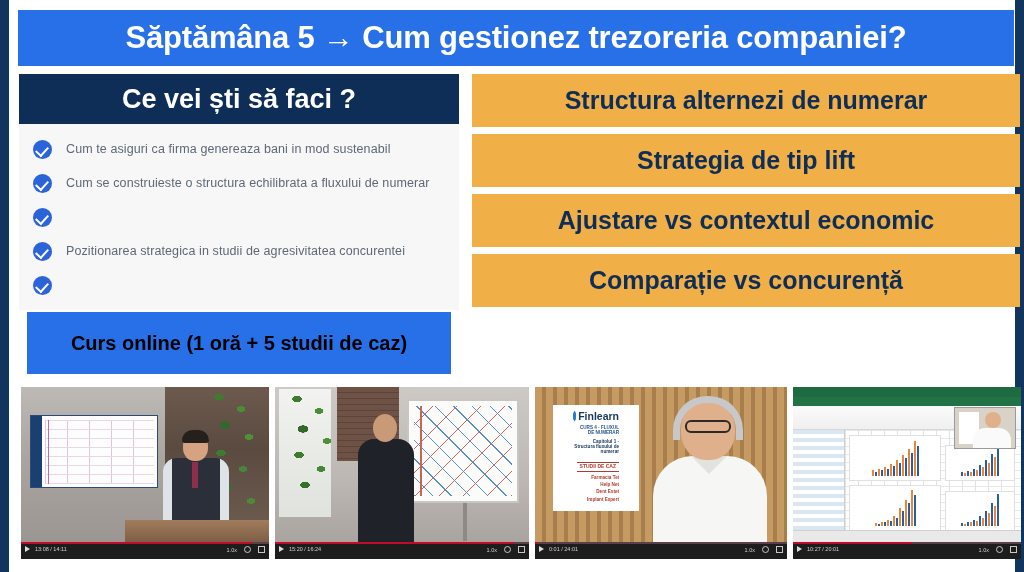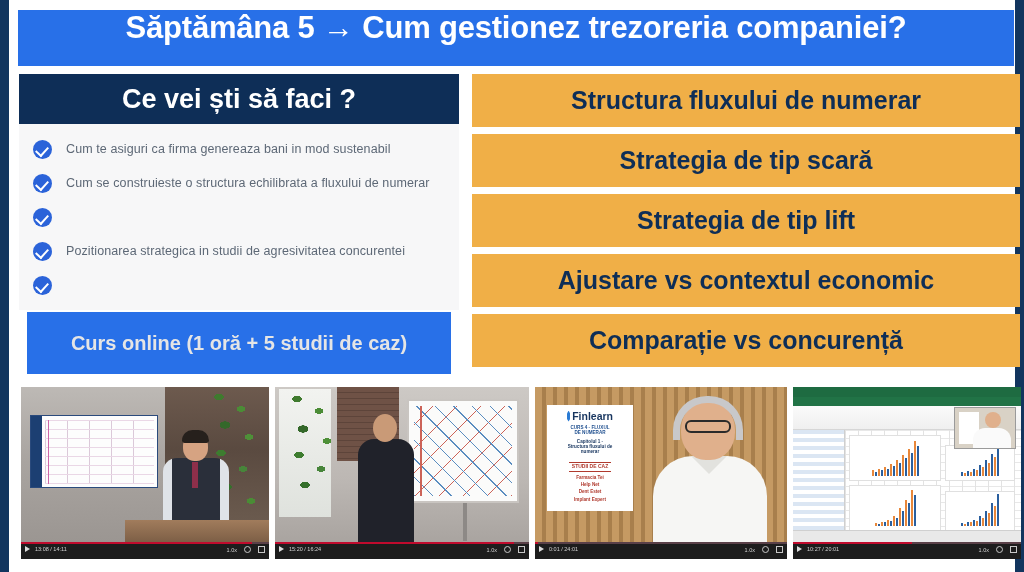--- a/index.html
+++ b/index.html
@@ -16,21 +16,21 @@
     border-left: 9px solid #12355e;
     border-right: 9px solid #12355e;
   }
 
   
   .header-bar {
     position: absolute;
     left: 9px; top: 10px;
     width: 996px; height: 56px;
     background: #2870e8;
-    display: flex; align-items: flex-start; justify-content: center;
+    display: flex; align-items: center; justify-content: center;
   }
   .header-title {
     color: #ffffff;
     font-size: 31px;
     font-weight: bold;
     letter-spacing: -0.2px;
     white-space: nowrap;
   }
 
   
@@ -82,21 +82,21 @@
   }
   .cta-box {
     position: absolute;
     left: 18px; top: 312px;
     width: 424px; height: 62px;
     background: #2870e8;
     display: flex; flex-direction: column;
     align-items: center; justify-content: center;
   }
   .cta-line {
-    color: #e5e5e5; font-size: 20px; font-weight: bold;
+    color: #000000; font-size: 20px; font-weight: bold;
     line-height: 27px; white-space: nowrap;
   }
 
   
   .right-col {
     position: absolute;
     left: 463px; top: 74px;
     width: 548px;
     display: flex; flex-direction: column;
     gap: 7px;
@@ -243,24 +243,24 @@
   .v2 .p2-body {
     position: absolute; left: 5px; top: 25px; width: 56px; height: 104px;
     border-radius: 16px 16px 0 0; background: #20222a;
   }
 
   
   .v3 .vid-stage {
     background: repeating-linear-gradient(90deg,#c59a63 0 7px,#a87f4c 7px 11px);
   }
   .v3 .fl-slide {
-    position: absolute; left: 12px; top: 18px; width: 86px; height: 106px;
+    position: absolute; left: 18px; top: 18px; width: 86px; height: 106px;
     background: #ffffff;
     padding: 5px 20px;
-    text-align: center;
+    text-align: right;
     line-height: 1.15;
   }
   .v3 .fl-brand {
     display: flex; align-items: center; justify-content: center; gap: 2px;
     margin-bottom: 3px;
   }
   .v3 .fl-cube {
     width: 11px; height: 11px; background: #2a7bd4;
     clip-path: polygon(50% 0,100% 28%,100% 76%,50% 100%,0 76%,0 28%);
   }
@@ -423,24 +423,21 @@
 
     </div>
   </div>
 
   <div class="cta-box">
     <div class="cta-line">Curs online (1 oră + 5 studii de caz)</div>
   </div>
 
   <div class="right-col">
     <div class="topic-bar">
-      <div class="topic-text">Structura fluxului de numerar</div>
-    </div>
-    <div class="topic-bar">
-      <div class="topic-text">Strategia de tip scară</div>
+      <div class="topic-text">Structura alternezi de numerar</div>
     </div>
     <div class="topic-bar">
       <div class="topic-text">Strategia de tip lift</div>
     </div>
     <div class="topic-bar">
       <div class="topic-text">Ajustare vs contextul economic</div>
     </div>
     <div class="topic-bar">
       <div class="topic-text">Comparație vs concurență</div>
     </div>

